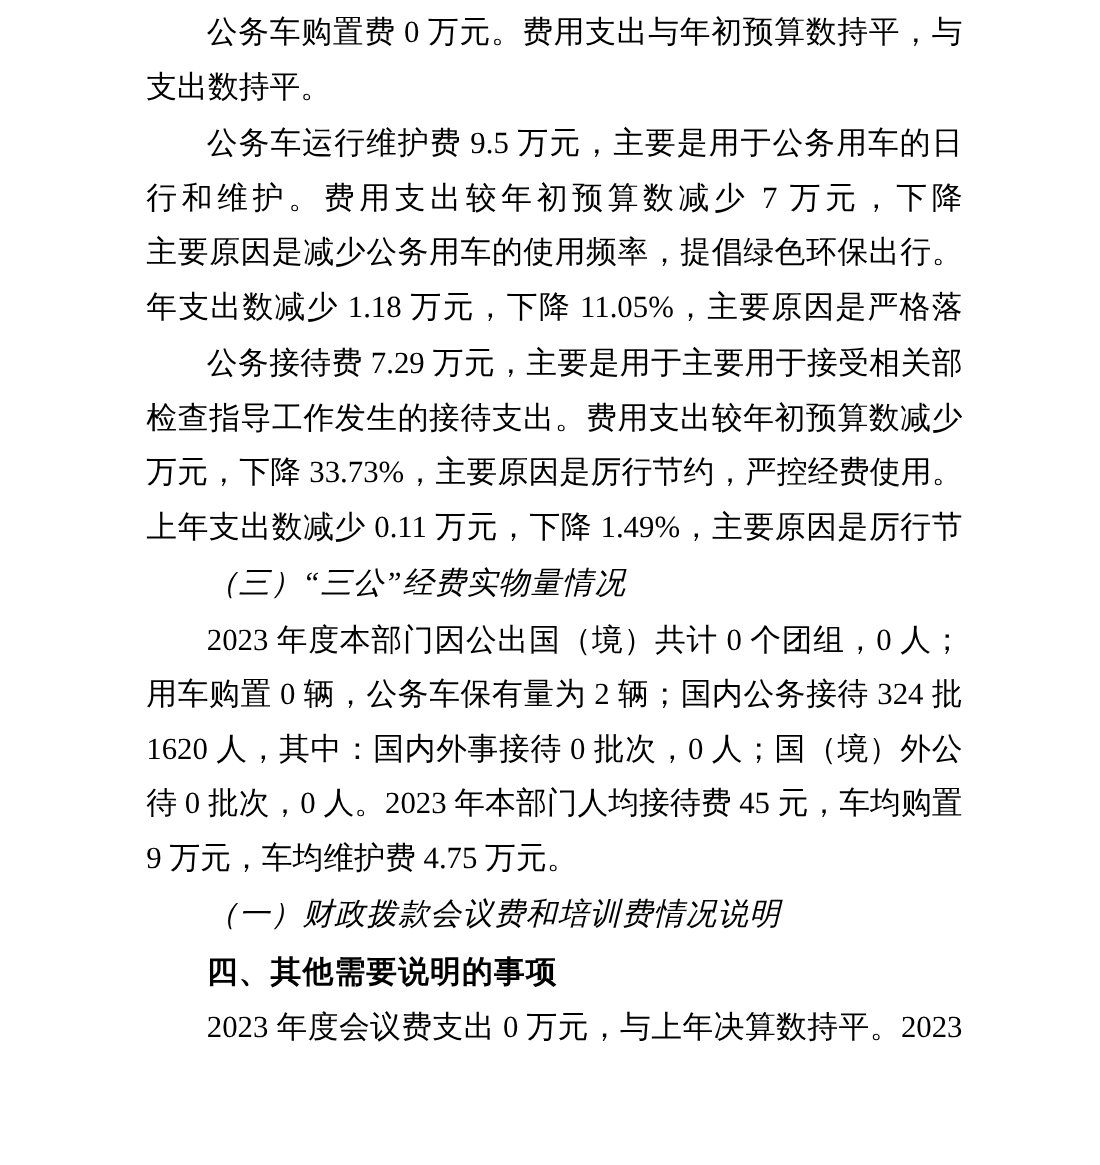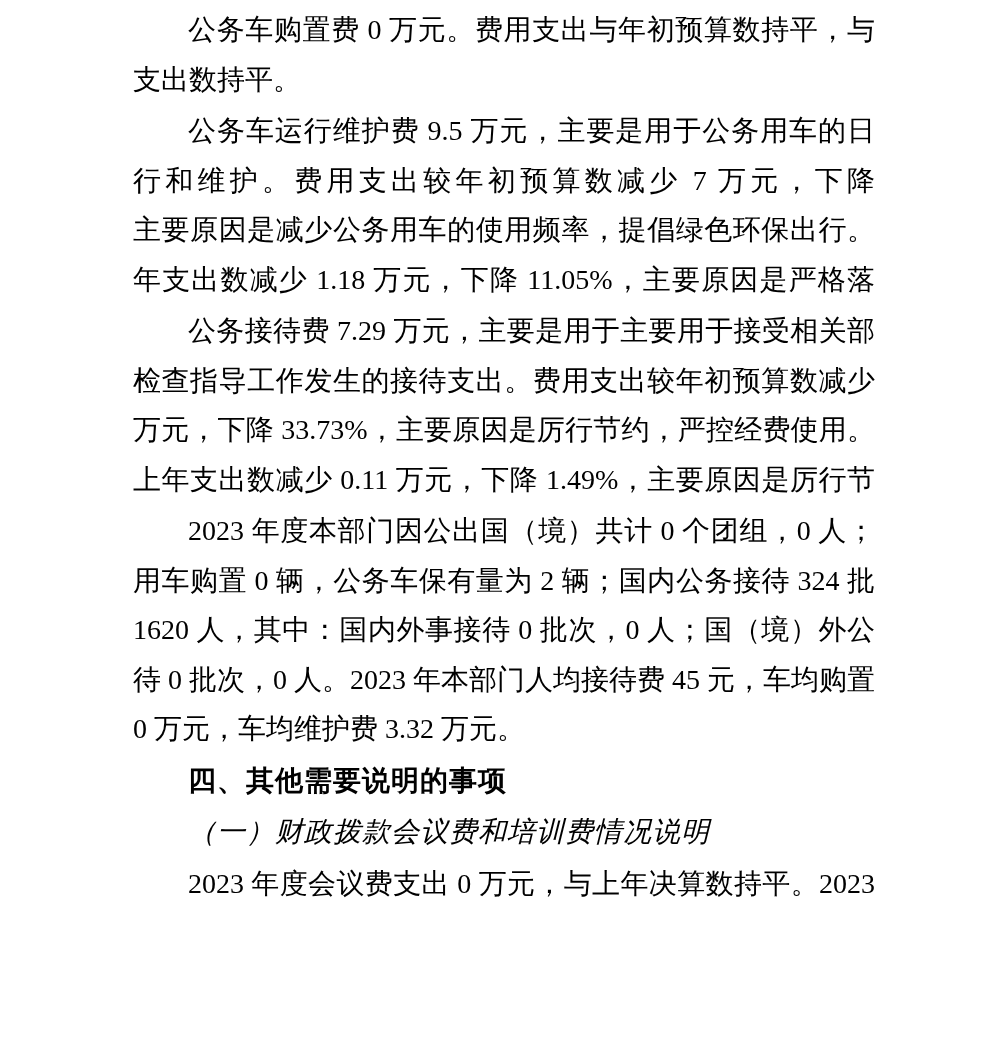--- a/index.html
+++ b/index.html
@@ -68,34 +68,37 @@
     <div class="line fill">年支出数减少 1.18 万元，下降 11.05%，主要原因是严格落实</div>
   </div>
 
   <div class="para">
     <div class="line fill indent">公务接待费 7.29 万元，主要是用于主要用于接受相关部门</div>
     <div class="line fill">检查指导工作发生的接待支出。费用支出较年初预算数减少 3.71</div>
     <div class="line fill">万元，下降 33.73%，主要原因是厉行节约，严控经费使用。较</div>
     <div class="line fill">上年支出数减少 0.11 万元，下降 1.49%，主要原因是厉行节约，</div>
   </div>
 
+  <div class="para">
+    <div class="line last indent kai">（三）“三公”经费实物量情况</div>
+  </div>
 
   <div class="para">
     <div class="line fill indent">2023 年度本部门因公出国（境）共计 0 个团组，0 人；公务</div>
     <div class="line fill">用车购置 0 辆，公务车保有量为 2 辆；国内公务接待 324 批次</div>
     <div class="line fill">1620 人，其中：国内外事接待 0 批次，0 人；国（境）外公务接</div>
     <div class="line fill">待 0 批次，0 人。2023 年本部门人均接待费 45 元，车均购置费</div>
-    <div class="line last">0 万元，车均维护费 3.32 万元。</div>
+    <div class="line last">9 万元，车均维护费 4.75 万元。</div>
+  </div>
+
+  <div class="para">
+    <div class="line last indent kai">（一）财政拨款会议费和培训费情况说明</div>
   </div>
 
   <div class="para">
     <div class="line last indent bold-head">四、其他需要说明的事项</div>
-  </div>
-
-  <div class="para">
-    <div class="line last indent kai">（一）财政拨款会议费和培训费情况说明</div>
   </div>
 
   <div class="para">
     <div class="line fill indent">2023 年度会议费支出 0 万元，与上年决算数持平。2023 年</div>
   </div>
 
 </div>
 
 </body></html>

